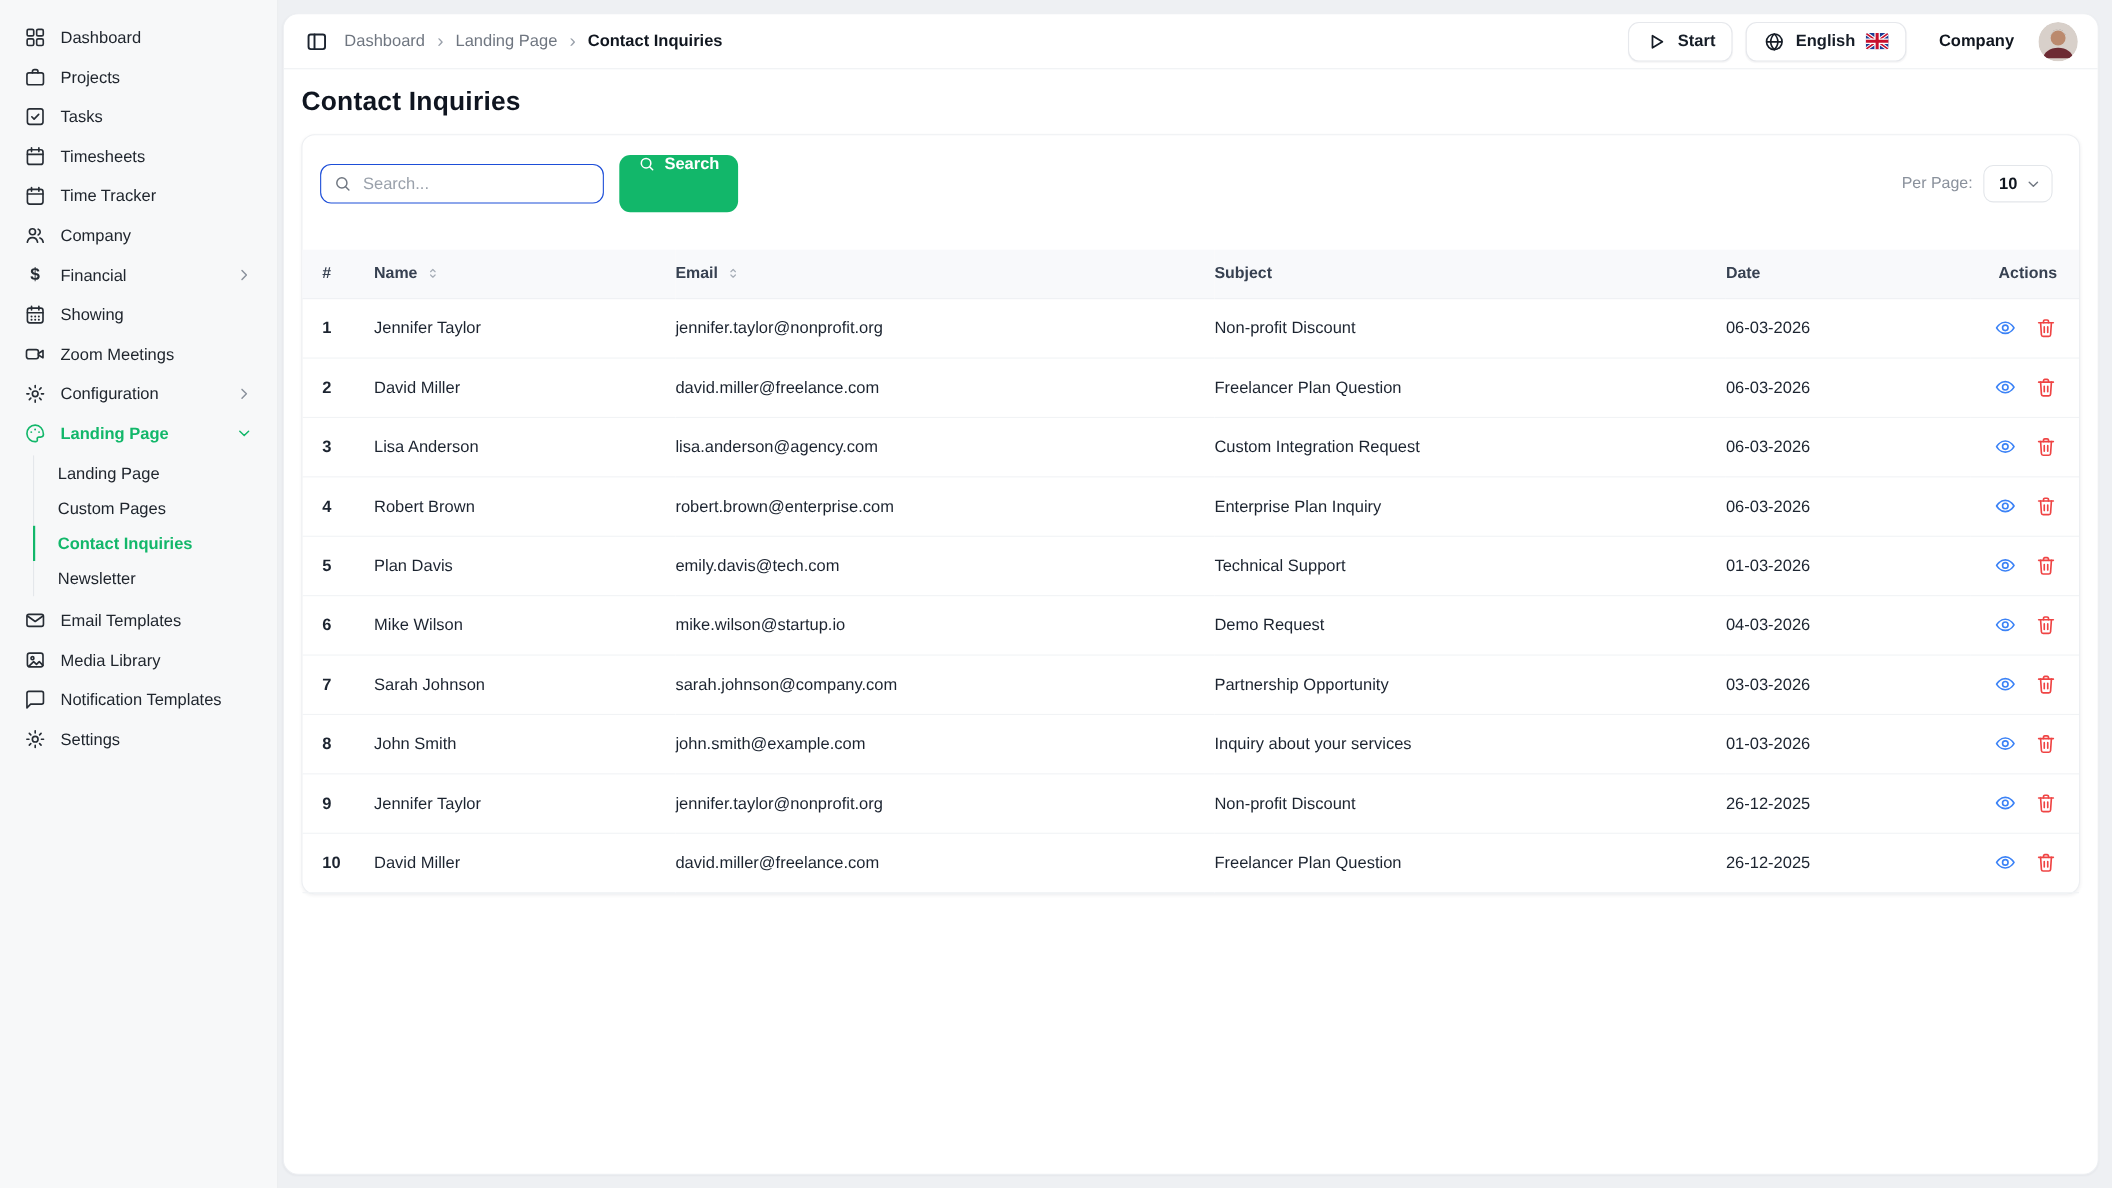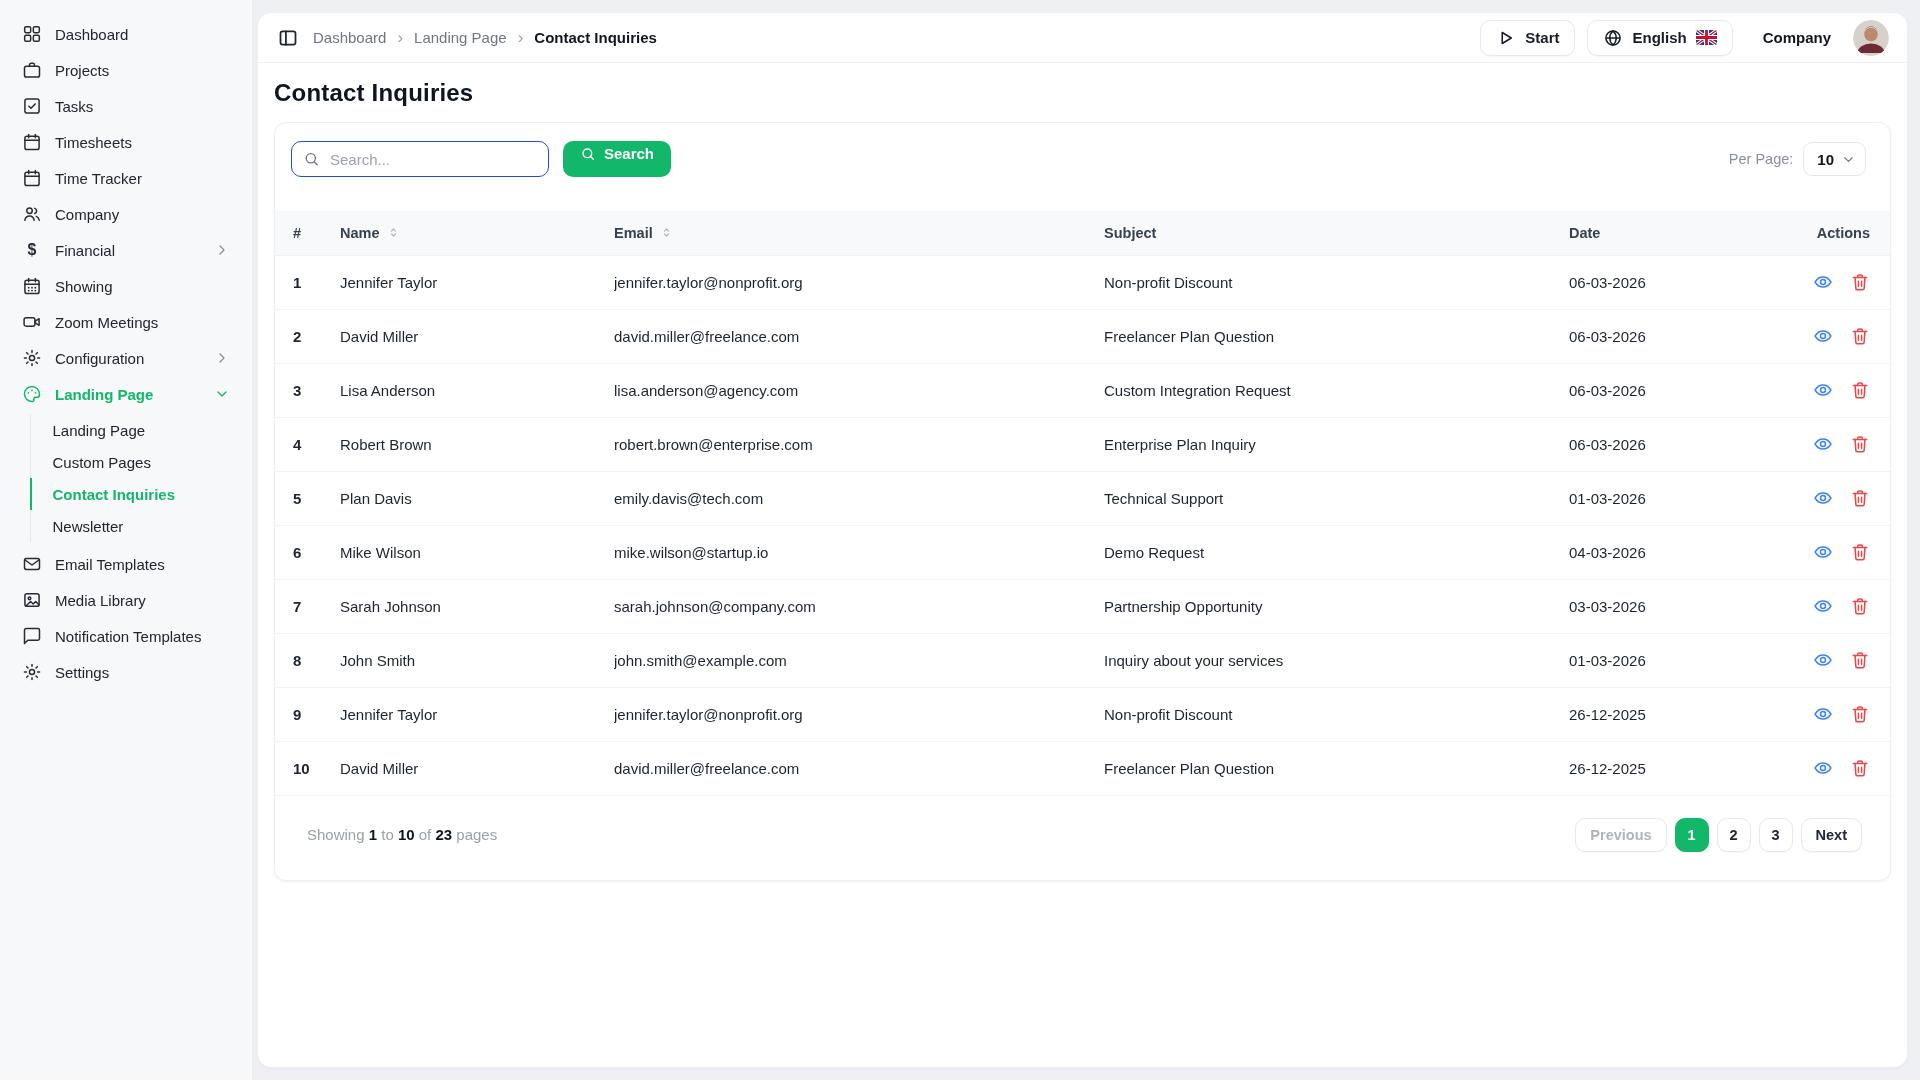--- a/index.html
+++ b/index.html
@@ -99,22 +99,22 @@
   .search-wrap .icon svg { width:17px; height:17px; }
   .search-input {
     width:100%; height:36px;
     border:1px solid #1d4ed8; border-radius:10px;
     padding:0 12px 0 38px;
     font-size:15px; color:#1c2430; outline:none; background:#fff;
     font-family:inherit;
   }
   .search-input::placeholder { color:#9aa1ab; }
   .search-btn {
-    margin-left:14px; height:36px; padding:15px 17px;
-    display:inline-flex; align-items:flex-end; gap:8px;
+    margin-left:14px; height:52px; padding:0 17px;
+    display:inline-flex; align-items:flex-start; gap:8px;
     background:var(--accent,#12b76a); color:#fff;
     border:none; border-radius:10px;
     font-size:15px; font-weight:600; cursor:pointer; font-family:inherit;
   }
   .search-btn .icon { color:#fff; }
   .search-btn .icon svg { width:16px; height:16px; }
   .toolbar-right { margin-left:auto; display:flex; align-items:center; gap:10px; }
   .per-page-label { font-size:14.5px; color:#8a919c; }
   .per-page-select {
     height:34px; padding:0 9px 0 13px;
@@ -730,28 +730,18 @@
                           <path d="M6.1 6.5l.9 13.1a1.9 1.9 0 0 0 1.9 1.8h6.2a1.9 1.9 0 0 0 1.9-1.8l.9-13.1"></path>
                           <path d="M10.1 11v6M13.9 11v6"></path>
                         </svg>
                       </span>
                     </span>
                   </td>
                 </tr>
               </tbody>
           </table>
 
-          <div class="card-footer">
-            <div class="showing" id="showing"><span>Showing</span><b> 1</b><span> to</span><b> 10</b><span> of</span><b> 23</b><span> pages</span></div>
-            <div class="pager" id="pager">
-                <button class="page-btn prev">Previous</button>
-                <button class="page-btn pg-num active">1</button>
-                <button class="page-btn pg-num">2</button>
-                <button class="page-btn pg-num">3</button>
-                <button class="page-btn next">Next</button>
-              </div>
-          </div>
         </div>
       </div>
 
     </div>
   </div>
 </div>
 
 </body></html>

